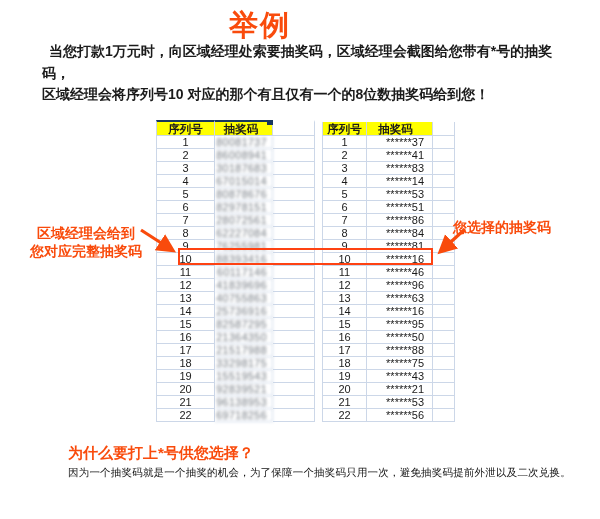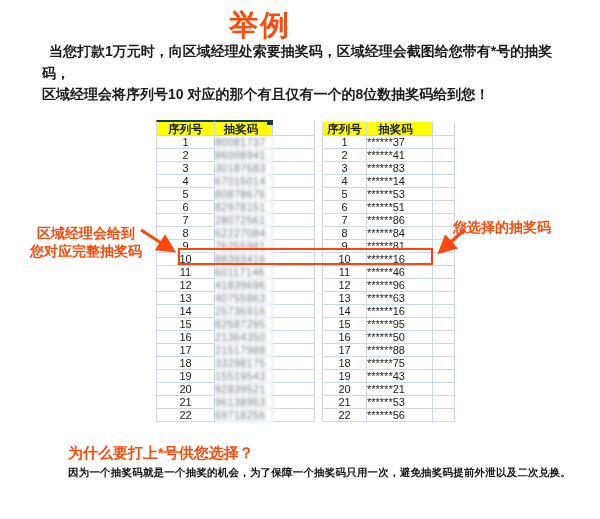--- a/index.html
+++ b/index.html
@@ -37,41 +37,41 @@
   }
   .xlr .c:first-child{border-left:1px solid var(--grid);}
   .xlr.head .c{
     background:var(--header-bg);height:14px;line-height:14px;
     font-weight:700;text-align:center;font-size:11.5px;
   }
   .xlr.head .ext{background:#fff;}
   .xl-left .xlr.head .c{border-top:2px solid var(--dark-border);height:16px;line-height:14px;}
   .xl-left .xlr.head .ext{border-top:2px solid #fff;}
   .sn{text-align:center;}
-  .code{padding-right:8px;}
+  .code{text-align:right;padding-right:8px;}
   .xl-left .sn{width:59px;}
   .xl-left .code{width:58px;padding-right:5px;}
   .xl-left .ext{width:42px;}
   .xl-right .sn{width:45px;}
   .xl-right .code{width:66px;}
   .xl-right .ext{width:22px;}
   .blurred{color:var(--blur-text);filter:blur(1.7px);font-size:10.5px;letter-spacing:0.5px;}
   .notch{position:absolute;top:0;left:111px;width:6px;height:5px;background:var(--dark-border);}
   
   .highlight-box{
     position:absolute;left:178px;top:248px;width:251px;height:13px;
     border:2px solid var(--highlight);background:transparent;
   }
   .anno{position:absolute;color:var(--accent);font-weight:800;}
   .anno-left{left:20px;top:225px;width:132px;text-align:center;font-size:14px;line-height:17.5px;}
   .anno-right{left:453px;top:219px;font-size:14px;}
   .arrows{position:absolute;left:0;top:0;width:600px;height:519px;pointer-events:none;}
   
   .footer-heading{position:absolute;left:68px;top:444px;color:var(--accent);font-size:15px;font-weight:800;}
-  .footer-body{position:absolute;left:68px;top:466px;color:#111;font-size:10.5px;font-weight:700;letter-spacing:0.2px;}
+  .footer-body{position:absolute;left:68px;top:466px;color:#111;font-size:10.5px;font-weight:400;letter-spacing:0.2px;}
 </style>
 </head>
 <body>
 
 <div class="page">
 
   <div class="title">举例</div>
 
   <div class="intro">
     <div class="line">当您打款1万元时，向区域经理处索要抽奖码，区域经理会截图给您带有*号的抽奖码，</div>

